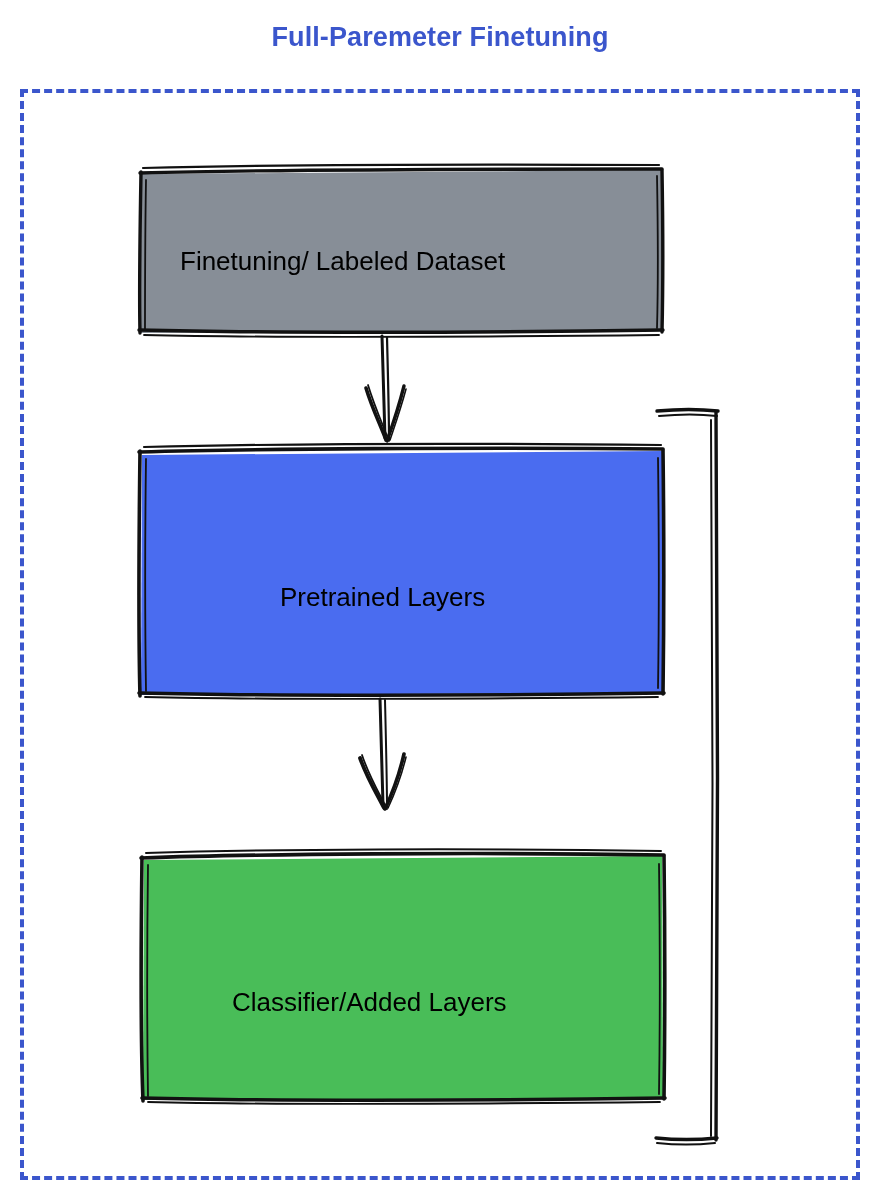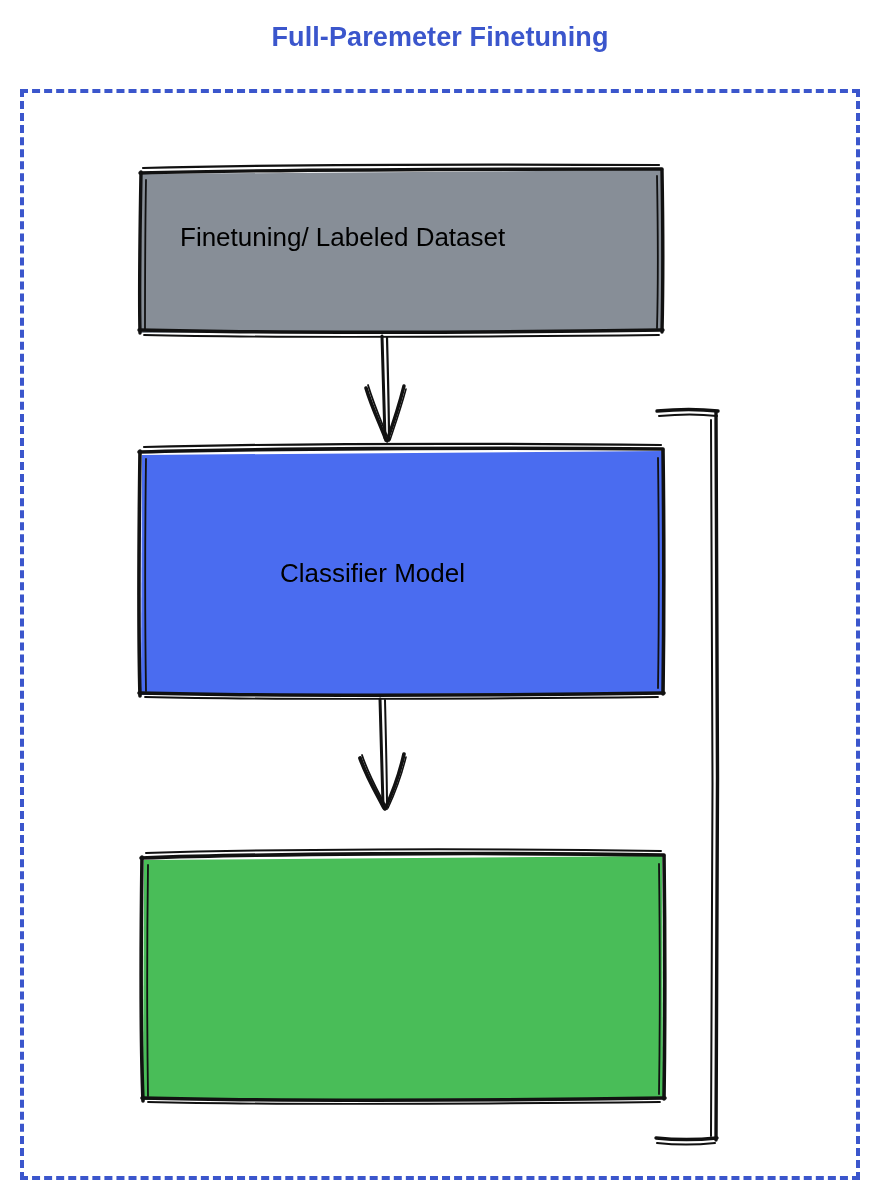--- a/index.html
+++ b/index.html
@@ -57,20 +57,21 @@
     pointer-events: none;
   }
 
   
   .node-label {
     position: absolute;
     font-size: 26px;
     color: #000000;
     white-space: nowrap;
     line-height: 30px;
+    margin-top: 24px;
   }
 
   #label-dataset { left: 180px; top: 222px; }
   #label-pretrained { left: 280px; top: 558px; }
   #label-classifier { left: 232px; top: 963px; }
 
   #label-trainupdate {
     position: absolute;
     left: 738px;
     top: 700px;
@@ -155,17 +156,18 @@
       <path d="M716,412 C718,600 718,950 716,1140" fill="none" stroke="#111111" stroke-width="3.4" stroke-linecap="round"></path>
       <path d="M711,420 C713,600 713,950 711,1136" fill="none" stroke="#111111" stroke-width="2" stroke-linecap="round"></path>
 
       <path d="M717,1138 C697,1140 676,1140 656,1138" fill="none" stroke="#111111" stroke-width="3.4" stroke-linecap="round"></path>
       <path d="M715,1143 C696,1145 676,1145 657,1143" fill="none" stroke="#111111" stroke-width="2" stroke-linecap="round"></path>
     </g>
   </svg>
 
   <div class="node-label" id="label-dataset">Finetuning/ Labeled Dataset</div>
 
-  <div class="node-label" id="label-pretrained">Classifier Model</div>
+  <div class="node-label" id="label-pretrained">Pretrained Layers</div>
 
+  <div class="node-label" id="label-classifier">Classifier/Added Layers</div>
 
 
 </div>
 
 </body></html>

